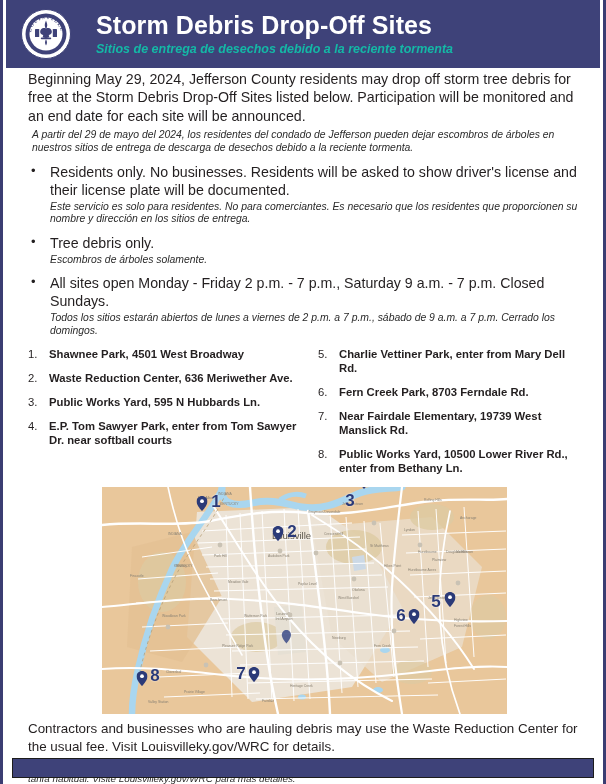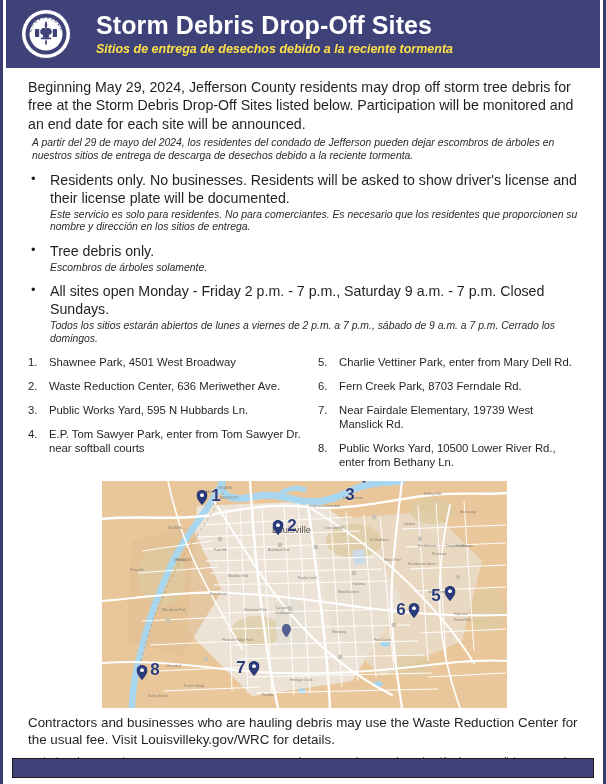--- a/index.html
+++ b/index.html
@@ -30,27 +30,27 @@
     position:relative;
   }
   .seal svg{display:block;}
   .header-text{margin-left:24px;}
   .header-title{
     color:#ffffff;font-size:25px;font-weight:bold;
     letter-spacing:.1px;line-height:1.05;
     white-space:nowrap;
   }
   .header-sub{
-    color:#fde047;font-size:12.5px;font-style:italic;font-weight:bold;
+    color:#14b8a6;font-size:12.5px;font-style:italic;font-weight:bold;
     margin-top:5px;line-height:1.1;white-space:nowrap;
   }
   
   .content{
     position:absolute;left:3px;right:3px;top:68px;bottom:0;
-    padding:10px 20px 0 22px;
+    padding:2px 20px 0 22px;
     box-sizing:border-box;
   }
   .para-en{
     font-size:14.2px;line-height:1.30;margin:0 0 2px 0;
   }
   .para-es{
     font-size:10.4px;font-style:italic;line-height:1.22;margin:4px;color:#2a2a2a;
   }
   .bullets{margin:9px 0 0 0;padding:0;list-style:none;}
   .bullets > li{
@@ -66,21 +66,21 @@
     margin-top:8px;
     display:flex;
     gap:0px;
   }
   .sites-col{width:50%;box-sizing:border-box;}
   .sites-col.right{padding-left:14px;}
   .site-row{
     display:flex;font-size:11.3px;line-height:1.25;margin-bottom:10px;
   }
   .site-num{width:21px;flex:0 0 21px;}
-  .site-txt{flex:1 1 auto;}
+  .site-txt{flex:1 1 auto;font-weight:bold;}
   
   .map-wrap{
     position:relative;
     width:405px;height:227px;
     margin:2px auto 0 auto;
     overflow:hidden;
     background:#e8c99a;
   }
   .map-svg{position:absolute;left:0;top:0;}
   .marker{

